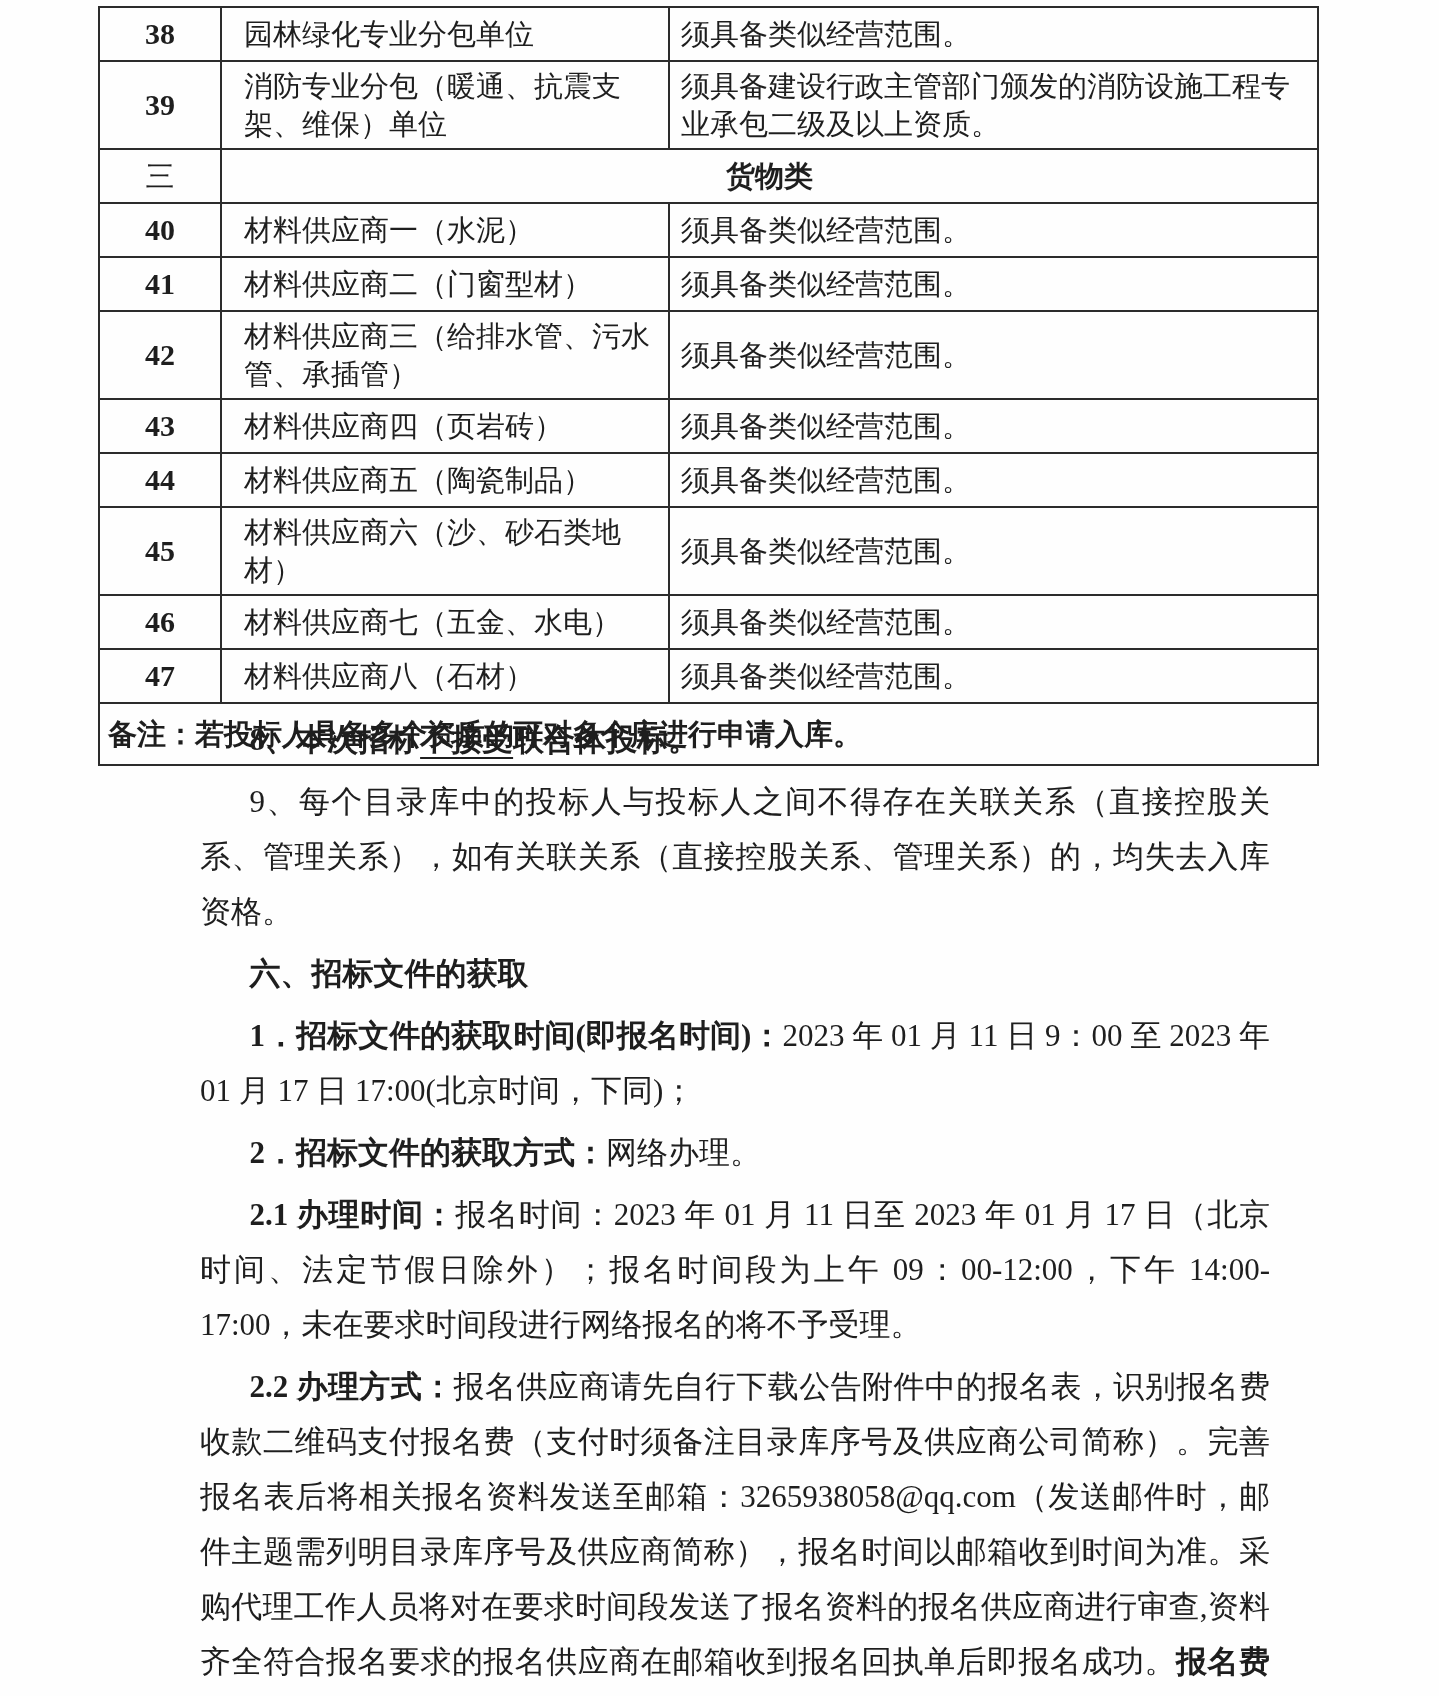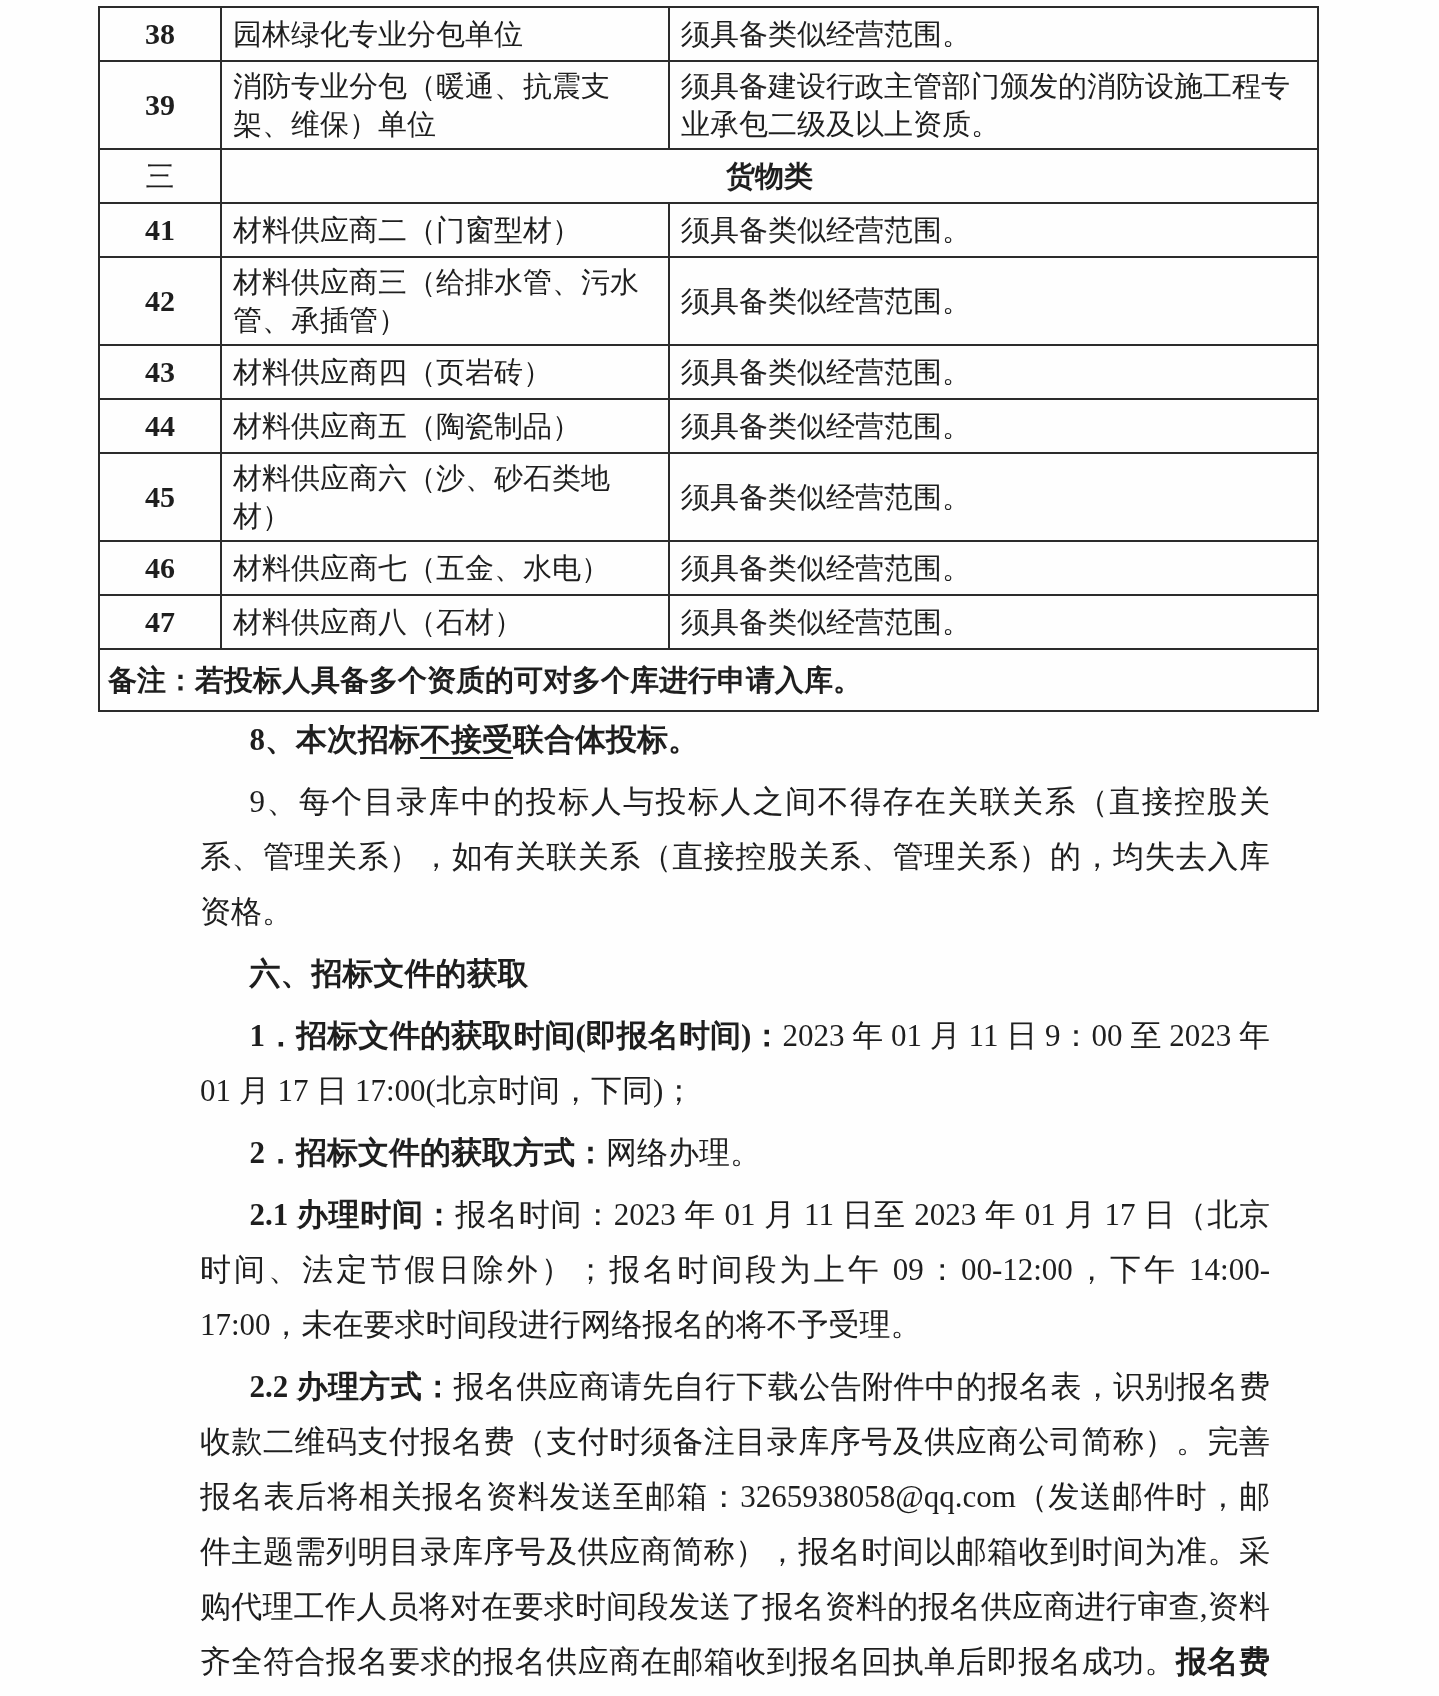--- a/index.html
+++ b/index.html
@@ -33,21 +33,21 @@
     word-break:break-all;
   }
   .qual-table td.no {
     text-align:center;
     font-weight:bold;
     font-size:30px;
     font-family:"Liberation Serif","DejaVu Serif",serif;
     border-radius:23px;
   }
   .qual-table td.no-light { text-align:center; font-weight:normal; }
-  .qual-table td.name { padding-left:11px; }
+  .qual-table td.name { padding-left:22px; }
   .qual-table td.req  { padding-left:11px;border-radius:10px; }
   .qual-table td.section-title {
     text-align:center;
     font-weight:bold;
     border-radius:14px;
   }
   .qual-table td.remark-cell {
     text-align:left;
     font-weight:bold;
     height:50px;
@@ -96,20 +96,25 @@
       <tr>
         <td class="no">39</td>
         <td class="name">消防专业分包（暖通、抗震支架、维保）单位</td>
         <td class="req">须具备建设行政主管部门颁发的消防设施工程专业承包二级及以上资质。</td>
       </tr>
       <tr>
         <td class="no-light">三</td>
         <td class="section-title" colspan="2">货物类</td>
       </tr>
       <tr>
+        <td class="no">40</td>
+        <td class="name">材料供应商一（水泥）</td>
+        <td class="req">须具备类似经营范围。</td>
+      </tr>
+      <tr>
         <td class="no">41</td>
         <td class="name">材料供应商二（门窗型材）</td>
         <td class="req">须具备类似经营范围。</td>
       </tr>
       <tr>
         <td class="no">42</td>
         <td class="name">材料供应商三（给排水管、污水管、承插管）</td>
         <td class="req">须具备类似经营范围。</td>
       </tr>
       <tr>

